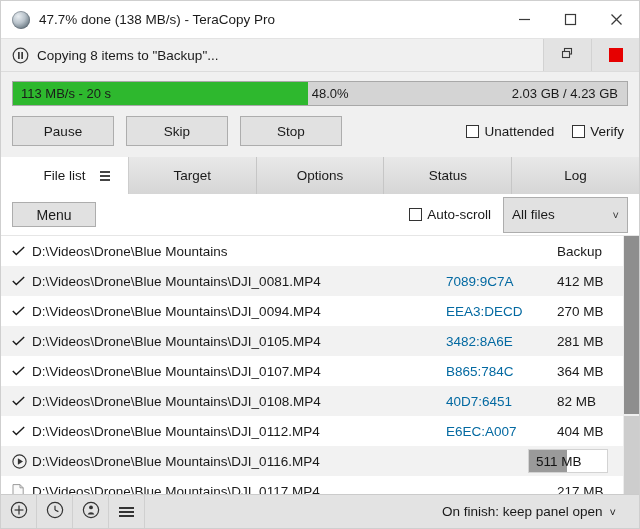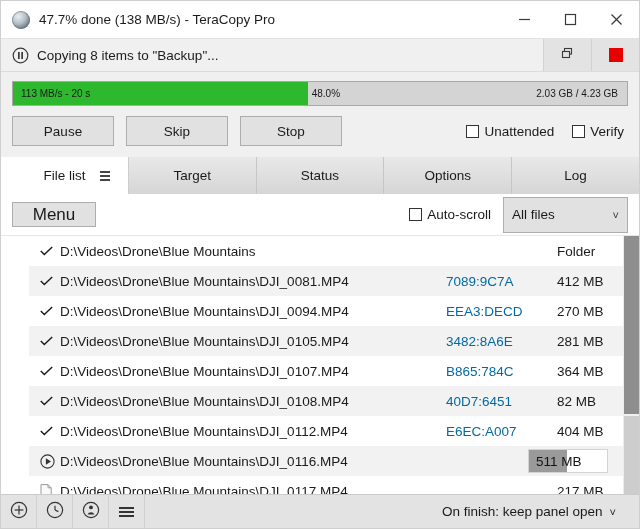--- a/index.html
+++ b/index.html
@@ -30,21 +30,21 @@
   .tool-btns{display:flex;height:32px;align-items:stretch;}
   .tbtn{width:47px;display:flex;align-items:center;justify-content:center;background:#e3e3e3;border-left:1px solid #d2d2d2;cursor:default;}
   .tbtn.first{border-left:1px solid #d2d2d2;}
   .red-sq{width:14px;height:14px;background:#e60000;}
 
   
   .progwrap{padding:9px 11px 0 11px;background:#f0f0f0;}
   .progbar{position:relative;height:25px;border:1px solid #a8a8a8;background:#d4d4d4;box-sizing:border-box;overflow:hidden;}
   .progfill{position:absolute;left:0;top:0;bottom:0;background:#2eb82e;
      background-image:linear-gradient(to bottom,#3ccc3c 0%,#23b023 55%,#1da81d 100%);}
-  .prog-lbl{position:absolute;top:0;bottom:0;display:flex;align-items:center;font-size:10px;color:#1a1a1a;}
+  .prog-lbl{position:absolute;top:0;bottom:0;display:flex;align-items:center;font-size:13px;color:#1a1a1a;}
   .prog-speed{left:8px;}
   .prog-pct{}
   .prog-size{right:9px;}
 
   
   .actions{display:flex;align-items:center;padding:10px 11px 11px 11px;background:#f0f0f0;}
   .btn{height:30px;background:#e1e1e1;border:1px solid #adadad;font-size:13.5px;color:#1a1a1a;
        display:flex;align-items:center;justify-content:center;cursor:default;box-sizing:border-box;}
   .btn.wide{width:102px;margin-right:12px;}
   .chk-group{margin-left:auto;display:flex;align-items:flex-start;padding-right:4px;}
@@ -56,30 +56,30 @@
   .tabs{display:flex;height:37px;min-height:37px;background:#e6e6e6;}
   .tab{flex:1;display:flex;align-items:center;justify-content:center;font-size:13.5px;color:#1a1a1a;
        background:linear-gradient(to bottom,#e8e8e8,#d6d6d6);border-right:1px solid #c6c6c6;cursor:default;position:relative;box-sizing:border-box;}
   .tab.active{background:#ffffff;border-right:1px solid #cdcdcd;}
   .tab .burger{position:absolute;right:18px;display:flex;flex-direction:column;justify-content:center;gap:2px;}
   .tab .burger i{display:block;width:10px;height:2px;background:#444;}
   .tab:last-child{border-right:none;}
 
   
   .subbar{height:41px;min-height:41px;background:#ffffff;display:flex;align-items:center;padding:0 11px;border-bottom:1px solid #e6e6e6;}
-  .menu-btn{width:84px;height:25px;background:#e1e1e1;border:1px solid #adadad;display:flex;align-items:center;justify-content:center;font-size:17px;cursor:default;box-sizing:border-box;}
+  .menu-btn{width:84px;height:25px;background:#e1e1e1;border:1px solid #adadad;display:flex;align-items:center;justify-content:center;font-size:14px;cursor:default;box-sizing:border-box;}
   .sub-right{margin-left:auto;display:flex;align-items:center;justify-content:flex-end;}
   .select{width:125px;height:36px;background:#e1e1e1;border:1px solid #adadad;display:flex;align-items:center;
           padding:0 8px;font-size:13.5px;margin-left:12px;box-sizing:border-box;cursor:default;}
   .select .cv{margin-left:auto;font-size:11px;color:#333;}
 
   
   .listwrap{flex:1;display:flex;background:#fff;min-height:0;position:relative;overflow:hidden;}
   .list{flex:1;min-width:0;}
-  .row{height:30px;display:flex;align-items:center;padding-left:11px;box-sizing:border-box;font-size:13.5px;position:relative;cursor:default;margin-left:28px;}
+  .row{height:30px;display:flex;align-items:center;padding-left:11px;box-sizing:border-box;font-size:13.5px;position:relative;cursor:default;}
   .row.alt{background:#f2f2f2;}
   .row .ic{width:20px;flex:none;display:flex;align-items:center;}
   .row .path{flex:1;min-width:0;white-space:nowrap;overflow:hidden;}
   .row .hash{width:105px;text-align:left;color:#0369a1;flex:none;}
   .row .size{width:72px;text-align:left;flex:none;padding-left:6px;box-sizing:border-box;}
   .row.current .sizebox{position:absolute;right:15px;top:3px;height:24px;width:80px;border:1px solid #d3d3d3;background:#fff;box-sizing:border-box;}
   .row.current .sizefill{position:absolute;left:0;top:0;bottom:0;background:#9a9a9a;}
   .row.current .sizetext{position:absolute;left:0;right:0;top:0;bottom:0;display:flex;align-items:center;padding-left:7px;font-size:13.5px;color:#141414;}
   .check{width:13px;height:10px;display:block;}
   .scrollbar{width:15px;background:#f0f0f0;flex:none;position:relative;border-left:1px solid #ededed;}
@@ -178,22 +178,22 @@
   <div class="tabs">
     <div class="tab active">
       <span>File list</span>
       <span class="burger">
           <i></i>
           <i></i>
           <i></i>
         </span>
     </div>
     <div class="tab">Target</div>
+    <div class="tab">Options</div>
     <div class="tab">Status</div>
-    <div class="tab">Options</div>
     <div class="tab">Log</div>
   </div>
 
   <div class="subbar">
     <div class="menu-btn">Menu</div>
     <div class="sub-right">
       <label class="chk" style="margin-left:0">
         <span class="chkbox"></span>
         <span>Auto-scroll</span>
       </label>
@@ -207,21 +207,21 @@
   <div class="listwrap">
     <div class="list" id="filelist">
         <div class="row">
           <span class="ic">
             <svg class="check" viewBox="0 0 13 10">
               <polyline points="0.8,5 4.3,8.6 12.2,0.9" fill="none" stroke="#1a1a1a" stroke-width="1.4"></polyline>
             </svg>
           </span>
           <span class="path">D:\Videos\Drone\Blue Mountains</span>
           <span class="hash"></span>
-          <span class="size">Folder</span>
+          <span class="size">Backup</span>
         </div>
         <div class="row alt">
           <span class="ic">
             <svg class="check" viewBox="0 0 13 10">
               <polyline points="0.8,5 4.3,8.6 12.2,0.9" fill="none" stroke="#1a1a1a" stroke-width="1.4"></polyline>
             </svg>
           </span>
           <span class="path">D:\Videos\Drone\Blue Mountains\DJI_0081.MP4</span>
           <span class="hash">7089:9C7A</span>
           <span class="size">412 MB</span>

